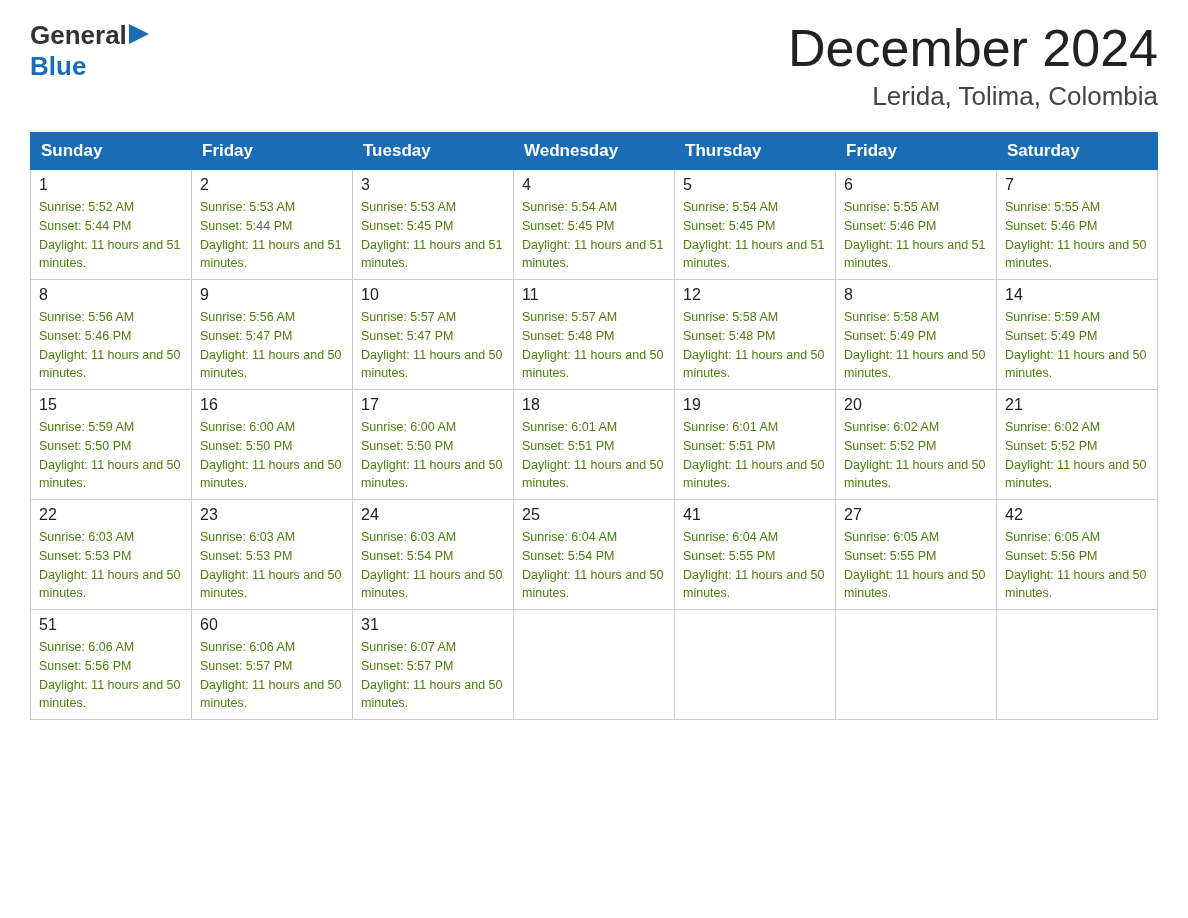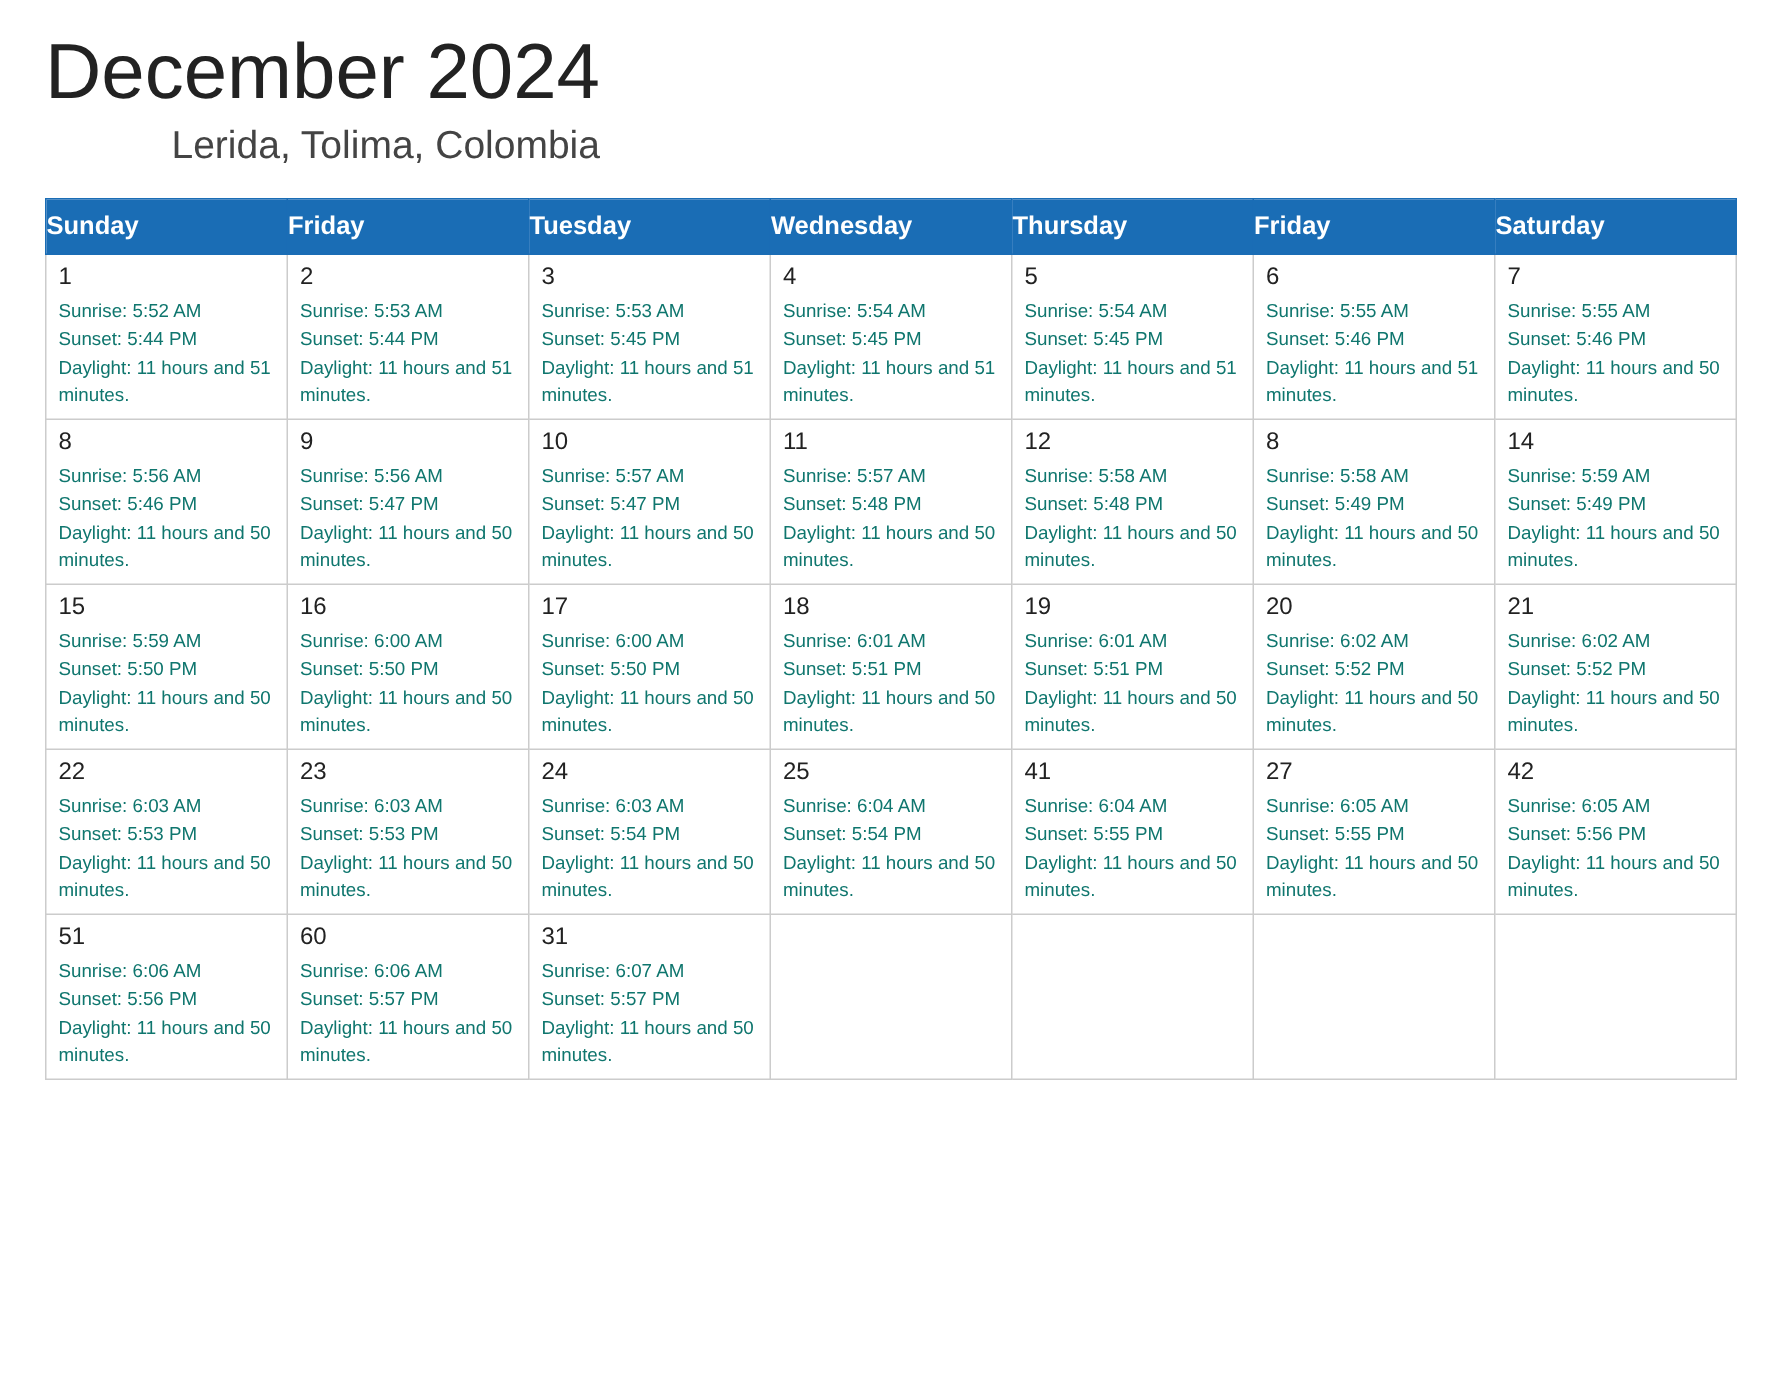--- a/index.html
+++ b/index.html
@@ -51,21 +51,21 @@
     }
     .calendar {
       width: 100%;
       border-collapse: collapse;
     }
     .calendar th {
       background: #1a6db5;
       color: #fff;
       font-size: 17px;
       font-weight: bold;
-      padding: 8px 0;
+      padding: 8px 10px;
       text-align: left;
       border: 1px solid #1a6db5;
     }
     .calendar td {
       border: 1px solid #ccc;
       vertical-align: top;
       padding: 6px 8px;
       width: 14.28%;
       font-size: 13px;
       color: #222;
@@ -74,30 +74,41 @@
     .day-num {
       font-size: 16px;
       font-weight: normal;
       color: #222;
       display: block;
       margin-bottom: 4px;
     }
     .day-info {
       font-size: 12.5px;
       line-height: 1.5;
-      color: #0f766e;
+      color: #4d7c0f;
     }
     .empty-cell {
       background: #fff;
     }
   </style>
 </head>
 <body>
 
 <div class="header">
+  <div class="logo-wrapper">
+    <div class="logo-row1">
+      <span class="logo-text-general">General</span>
+      <svg width="20" height="20" viewBox="0 0 20 20" style="margin-left:2px;margin-top:-4px;">
+        <polygon points="0,0 20,10 0,20" fill="#1a6db5"></polygon>
+      </svg>
+    </div>
+    <div>
+      <span class="logo-text-blue">Blue</span>
+    </div>
+  </div>
   <div class="title-block">
     <div class="month-title">December 2024</div>
     <div class="location">Lerida, Tolima, Colombia</div>
   </div>
 </div>
 
 <table class="calendar">
   <thead>
     <tr>
     <th>Sunday</th>

